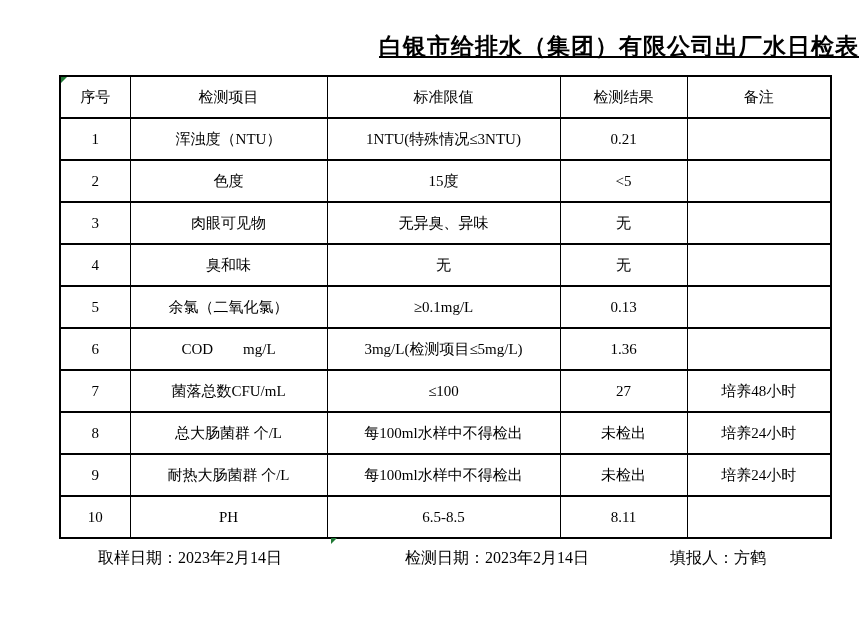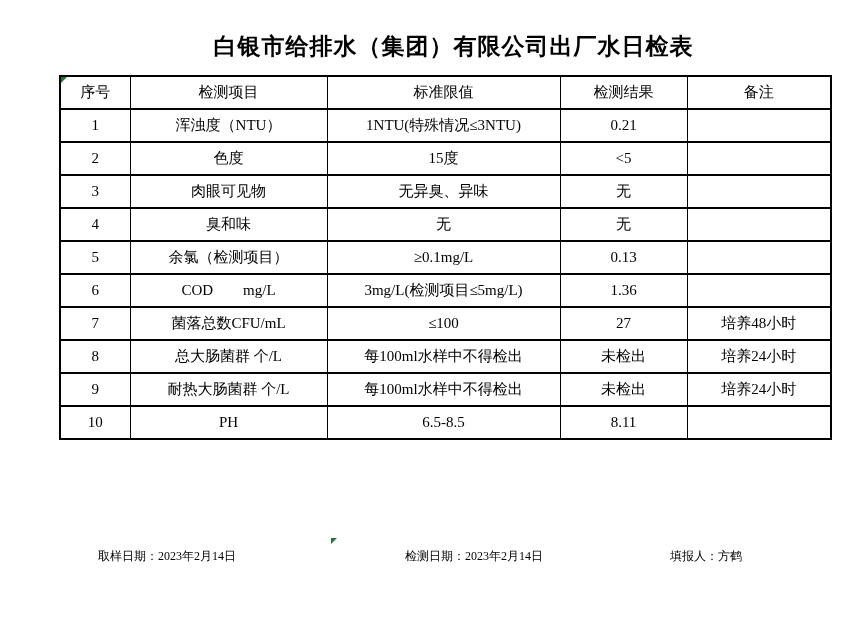--- a/index.html
+++ b/index.html
@@ -15,25 +15,26 @@
     font-family: "Liberation Serif", "DejaVu Serif", serif;
     color: #000000;
   }
   .title {
     position: absolute;
     top: 31px;
     left: 0;
     width: 100%;
     box-sizing: border-box;
     padding-left: 48px;
-    text-align: center;
+    text-align: right;
     font-size: 23px;
     font-weight: 600;
     letter-spacing: 1px;
     white-space: nowrap;
+    text-decoration: underline;
   }
   table.check-table {
     position: absolute;
     left: 59px;
     top: 75px;
     border-collapse: collapse;
     table-layout: fixed;
     border: 2px solid #000000;
   }
   table.check-table th,
@@ -42,31 +43,31 @@
     border-width: 2px 1px;
     padding: 0 2px;
     font-size: 15px;
     font-weight: normal;
     text-align: center;
     vertical-align: middle;
     white-space: pre;
     overflow: hidden;
   }
   table.check-table tr {
-    height: 33px;
+    height: 42px;
   }
   .col-no     { width: 70px;  }
   .col-item   { width: 197px; }
   .col-limit  { width: 233px; }
   .col-result { width: 127px; }
   .col-remark { width: 144px; }
   .footer-text {
     position: absolute;
     top: 548px;
-    font-size: 12px;
+    font-size: 16px;
     white-space: nowrap;
   }
   .footer-sample  { left: 98px;  }
   .footer-test    { left: 405px; }
   .footer-filler  { left: 664px; margin-left: 6px; }
   .green-triangle {
     position: absolute;
     width: 0;
     height: 0;
     border-top: 6px solid #217a36;
@@ -125,21 +126,21 @@
   <tr>
     <td>4</td>
     <td>臭和味</td>
     <td>无</td>
     <td>无</td>
     <td></td>
   </tr>
 
   <tr>
     <td>5</td>
-    <td>余氯（检测项目）</td>
+    <td>余氯（二氧化氯）</td>
     <td>≥0.1mg/L</td>
     <td>0.13</td>
     <td></td>
   </tr>
 
   <tr>
     <td>6</td>
     <td>COD        mg/L</td>
     <td>3mg/L(检测项目≤5mg/L)</td>
     <td>1.36</td>

